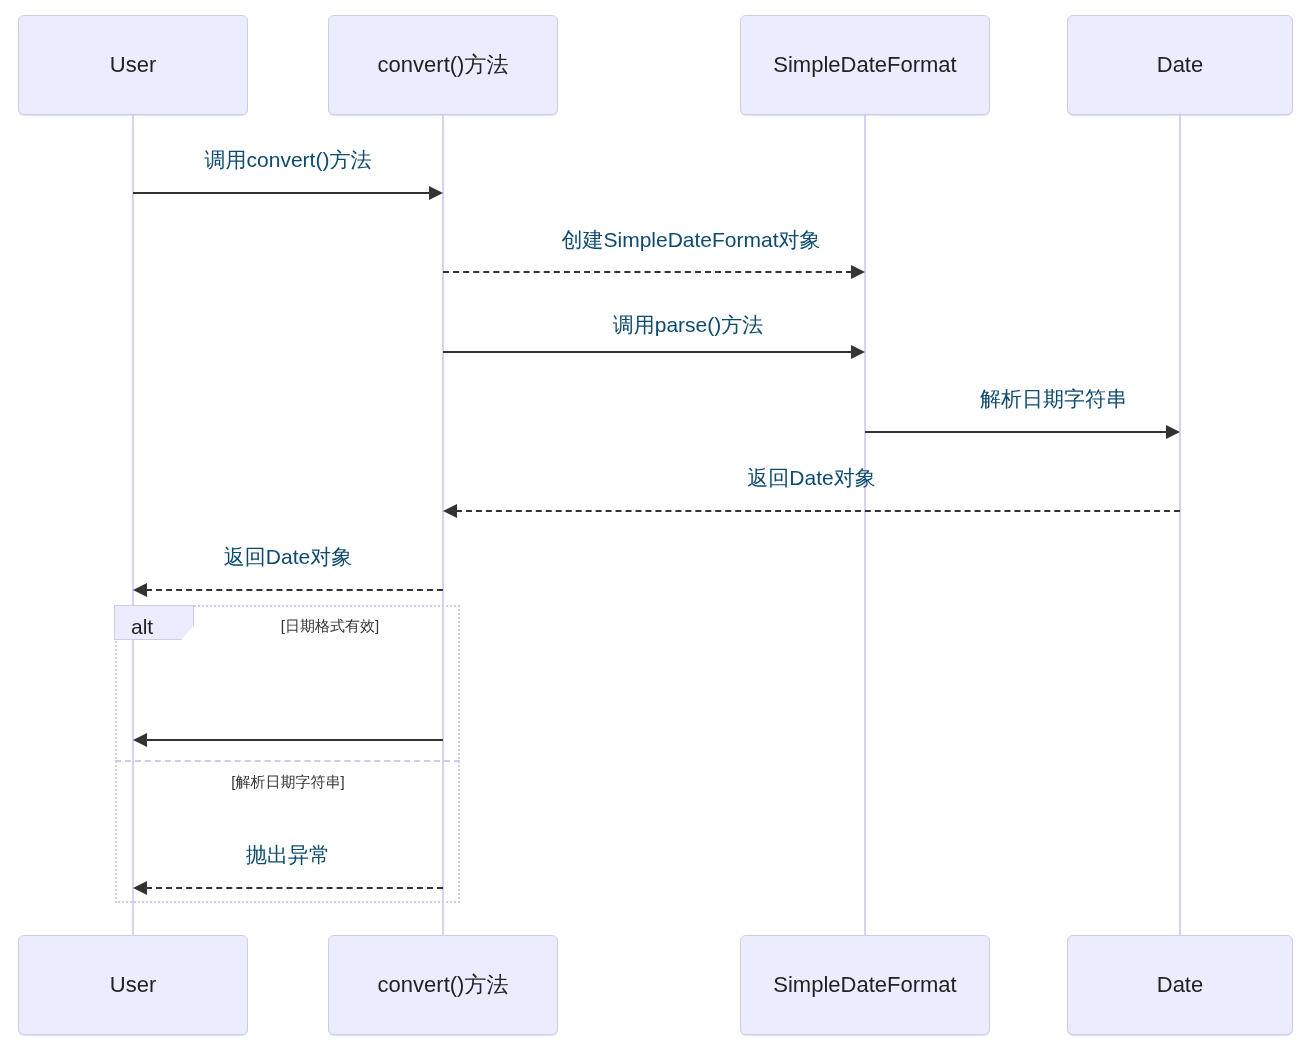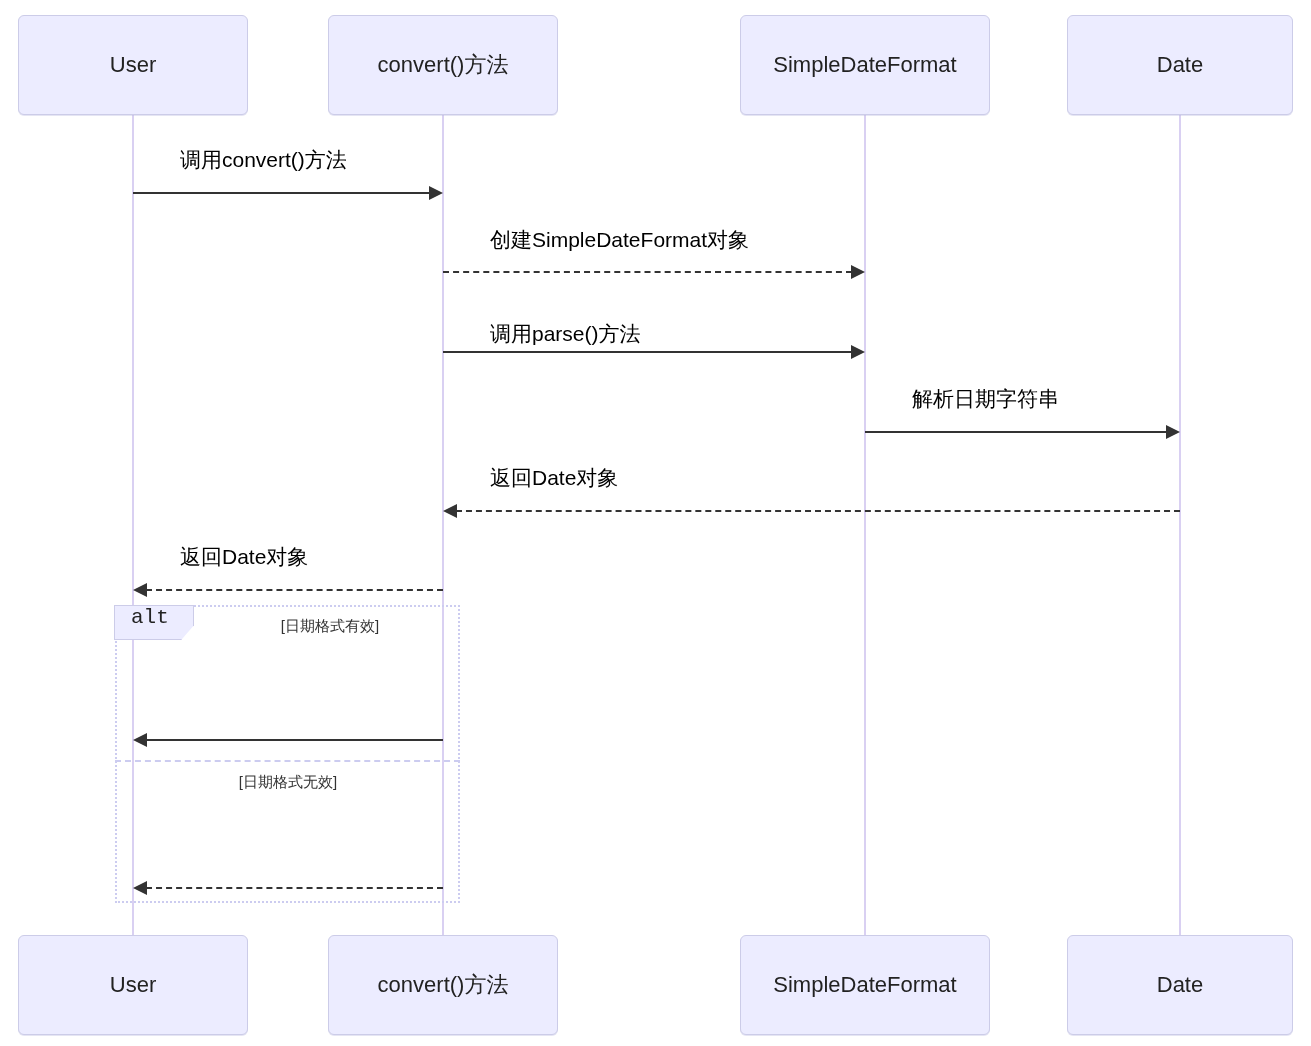--- a/index.html
+++ b/index.html
@@ -36,25 +36,25 @@
     display: flex;
     align-items: center;
     justify-content: center;
     font-size: 22px;
     color: #222222;
     box-shadow: 0 1px 0 rgba(180,180,220,0.35);
   }
   
   .msg-label {
     position: absolute;
+    text-align: center;
     font-size: 21px;
     line-height: 28px;
-    color: #000000;
+    color: #0c4a6e;
     white-space: nowrap;
-    margin-left: 47px;
   }
   
   .line {
     position: absolute;
     height: 0;
   }
   .line.solid  { border-top: 2px solid #333333; }
   .line.dashed { border-top: 2px dashed #333333; }
   
   .head {
@@ -82,23 +82,22 @@
     top: 605px;
     width: 80px;
     height: 35px;
     box-sizing: border-box;
     background: #ececff;
     border: 1.5px solid #cccce8;
     clip-path: polygon(0 0, 100% 0, 100% 58%, 84% 100%, 0 100%);
     font-size: 21px;
     color: #222222;
     display: flex;
-    align-items: flex-start;
+    align-items: flex-end;
     padding-left: 16px;
-    font-family: Liberation Mono, monospace;
   }
   .alt-condition {
     position: absolute;
     text-align: center;
     font-size: 15px;
     line-height: 27px;
     color: #333333;
     white-space: nowrap;
   }
   .alt-divider {
@@ -134,21 +133,21 @@
   </div>
 
   <div class="msg-label" style="left:133px;width:310px;top:146px">调用convert()方法</div>
   <div class="line solid" style="left:133px;top:192px;width:296px"></div>
   <div class="head right" style="left:429px;top:186px"></div>
 
   <div class="msg-label" style="left:443px;width:496px;top:226px">创建SimpleDateFormat对象</div>
   <div class="line dashed" style="left:443px;top:271px;width:409px"></div>
   <div class="head right" style="left:851px;top:265px"></div>
 
-  <div class="msg-label" style="left:443px;width:490px;top:320px">调用parse()方法</div>
+  <div class="msg-label" style="left:443px;width:490px;top:311px">调用parse()方法</div>
   <div class="line solid" style="left:443px;top:351px;width:409px"></div>
   <div class="head right" style="left:851px;top:345px"></div>
 
   <div class="msg-label" style="left:865px;width:377px;top:385px">解析日期字符串</div>
   <div class="line solid" style="left:865px;top:431px;width:302px"></div>
   <div class="head right" style="left:1166px;top:425px"></div>
 
   <div class="msg-label" style="left:443px;width:737px;top:464px">返回Date对象</div>
   <div class="line dashed" style="left:456px;top:510px;width:724px"></div>
   <div class="head left" style="left:443px;top:504px"></div>
@@ -160,22 +159,23 @@
   <div class="alt-frame"></div>
   <div class="alt-label">
     <span>alt</span>
   </div>
   <div class="alt-condition" style="left:200px;width:260px;top:612px">[日期格式有效]</div>
 
   <div class="line solid" style="left:146px;top:739px;width:297px"></div>
   <div class="head left" style="left:133px;top:733px"></div>
 
   <div class="alt-divider"></div>
-  <div class="alt-condition" style="left:133px;width:310px;top:768px">[日期格式无效]</div>
+  <div class="alt-condition" style="left:133px;width:310px;top:768px">[解析日期字符串]</div>
 
+  <div class="msg-label" style="left:133px;width:310px;top:841px">抛出异常</div>
   <div class="line dashed" style="left:146px;top:887px;width:297px"></div>
   <div class="head left" style="left:133px;top:881px"></div>
 
   <div class="actor" style="left:18px;  top:935px; width:230px">
     <span>User</span>
   </div>
   <div class="actor" style="left:328px; top:935px; width:230px">
     <span>convert()方法</span>
   </div>
   <div class="actor" style="left:740px; top:935px; width:250px">

